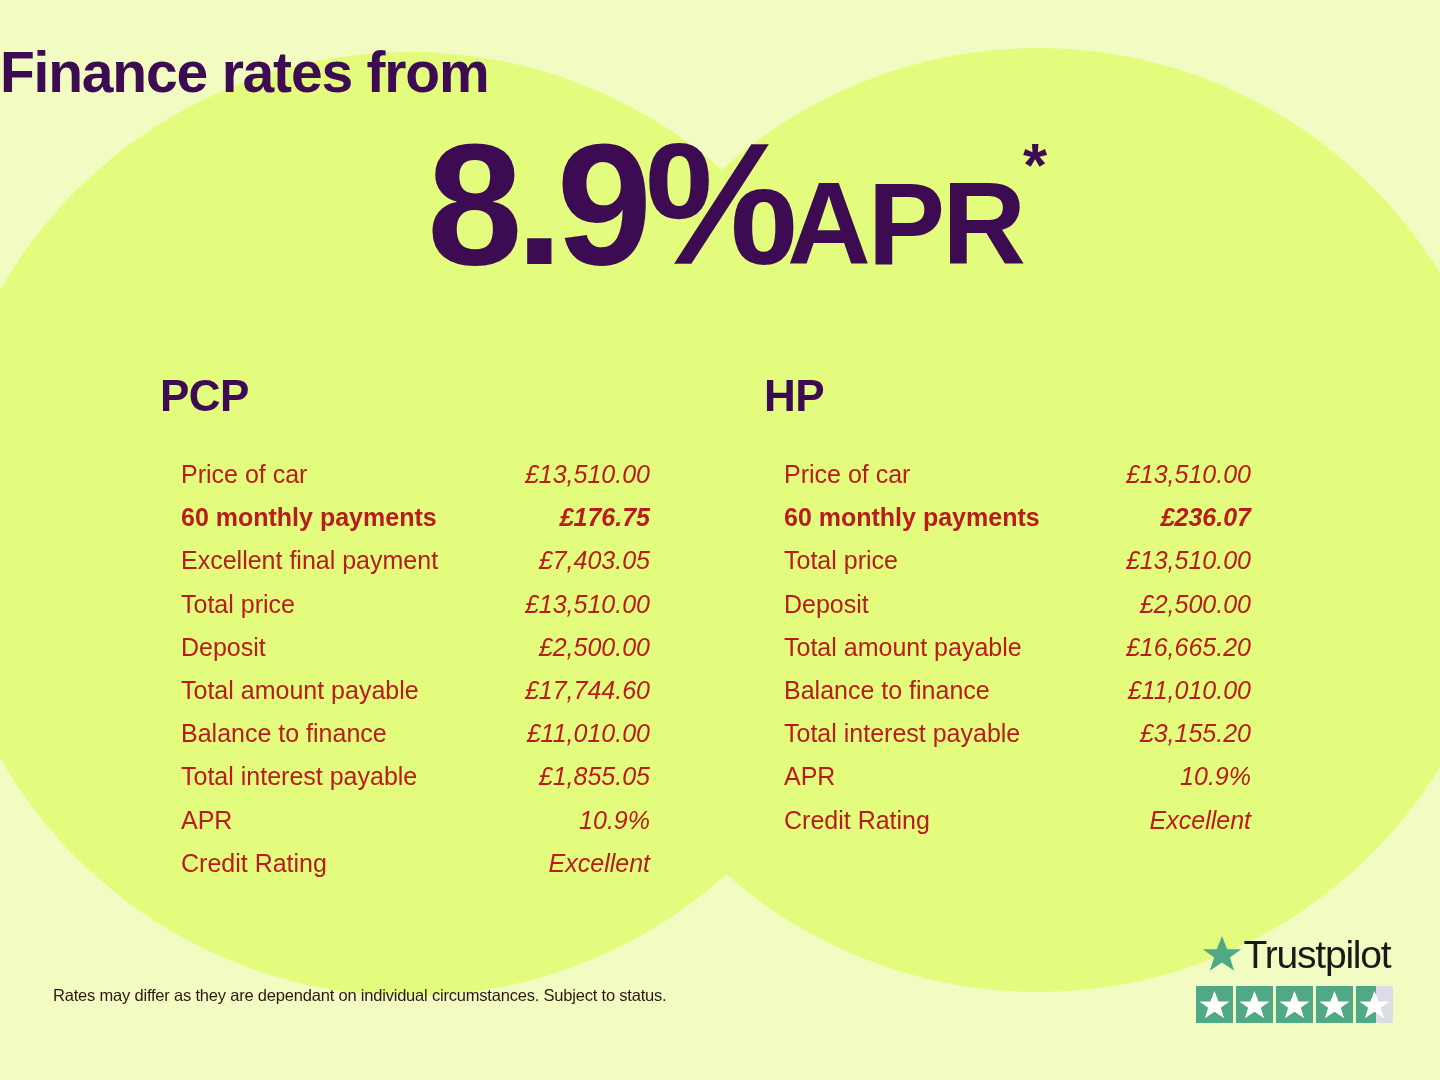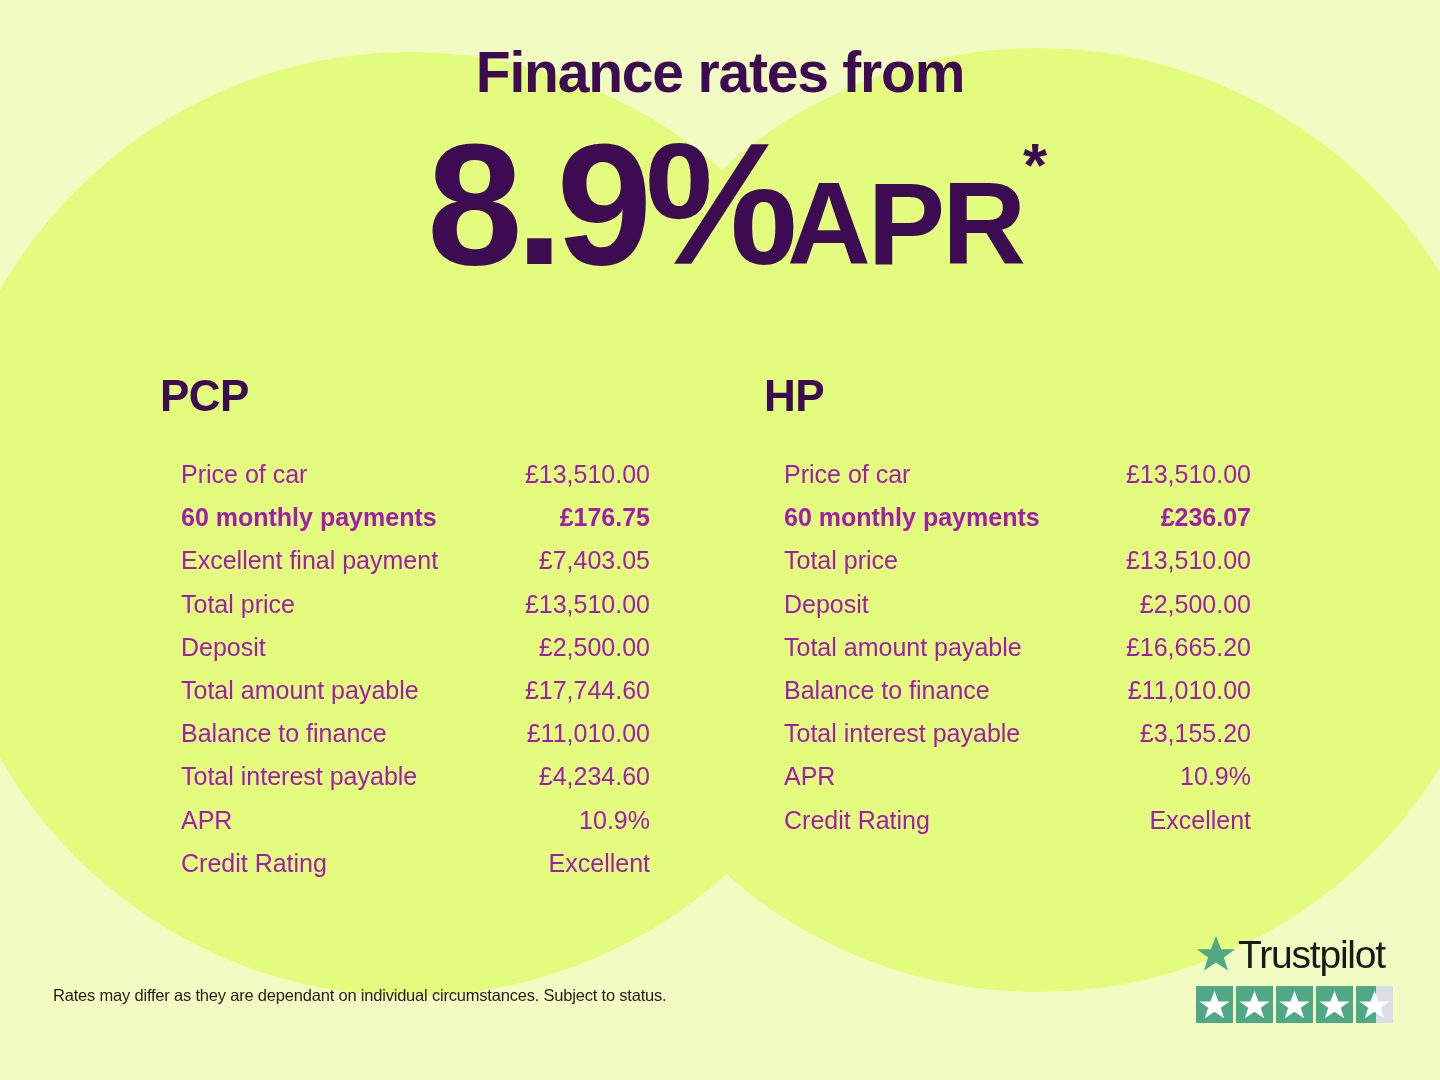--- a/index.html
+++ b/index.html
@@ -11,21 +11,21 @@
     position:relative;
   }
   #stage{position:absolute;inset:0;width:1440px;height:1080px;overflow:hidden;}
 
   
   .blob{position:absolute;border-radius:50%;background:#E3FC7D;}
   #blob-left{left:-62px;top:52px;width:944px;height:944px;}
   #blob-right{left:566px;top:48px;width:944px;height:944px;}
 
   
-  .hdr{position:absolute;left:0;width:1440px;text-align:center;color:#3D0B52;}
+  .hdr{position:absolute;left:0;width:1440px;text-align:left;color:#3D0B52;}
   #headline{
     top:44px;font-size:57px;font-weight:bold;letter-spacing:-1.2px;line-height:1;
   }
   #rate-line{
     top:118px;height:200px;display:flex;align-items:baseline;justify-content:center;
     line-height:1;white-space:nowrap;padding-left:17px;
   }
   #rate-big{
     font-size:172px;font-weight:bold;letter-spacing:-7px;
     position:relative;top:0;
@@ -48,38 +48,38 @@
     color:#3D0B52;font-size:44px;font-weight:bold;
     letter-spacing:-0.5px;line-height:1;margin-bottom:0;
     height:52px;
   }
   #col-pcp .col-title{padding-right:8px;}
   #col-hp .col-title{padding-right:80px;}
 
   .rows{margin-top:36px;}
   .row{
     display:flex;justify-content:space-between;align-items:baseline;
-    color:#a21caf;font-size:25px;line-height:1;height:43.2px;
+    color:#b91c1c;font-size:25px;line-height:1;height:43.2px;
   }
   #col-pcp .row{padding:0 10px 0 21px;}
   #col-hp .row{padding:0 11px 0 20px;}
   .row.bold{font-weight:bold;}
   .row .lbl{text-align:left;white-space:nowrap;}
-  .row .val{text-align:right;white-space:nowrap;}
+  .row .val{text-align:right;white-space:nowrap;font-style:italic;}
 
   
   #disclaimer{
     position:absolute;left:53px;top:983px;width:760px;
     color:#2A1A12;font-size:16.5px;line-height:1.55;letter-spacing:-0.2px;
   }
   #disclaimer div{white-space:nowrap;}
 
   
   #trustpilot{position:absolute;left:1196px;top:930px;width:200px;}
-  #tp-wordmark{display:flex;align-items:center;height:48px;}
+  #tp-wordmark{display:flex;align-items:center;height:48px;justify-content:center;}
   #tp-logo-star{width:40px;height:38px;display:block;}
   #tp-name{
     font-size:39px;font-weight:normal;color:#191919;letter-spacing:-1.2px;
     margin-left:2px;line-height:1;
   }
   #tp-stars{display:flex;gap:3px;margin-top:8px;}
   .tp-star-box{
     width:37px;height:37px;position:relative;overflow:hidden;background:#DCDCE6;
   }
   .tp-star-fill{position:absolute;left:0;top:0;height:100%;background:#4FA984;}
@@ -128,21 +128,21 @@
         <div class="row">
           <span class="lbl">Total amount payable</span>
           <span class="val">£17,744.60</span>
         </div>
         <div class="row">
           <span class="lbl">Balance to finance</span>
           <span class="val">£11,010.00</span>
         </div>
         <div class="row">
           <span class="lbl">Total interest payable</span>
-          <span class="val">£4,234.60</span>
+          <span class="val">£1,855.05</span>
         </div>
         <div class="row">
           <span class="lbl">APR</span>
           <span class="val">10.9%</span>
         </div>
         <div class="row">
           <span class="lbl">Credit Rating</span>
           <span class="val">Excellent</span>
         </div>
       </div>

